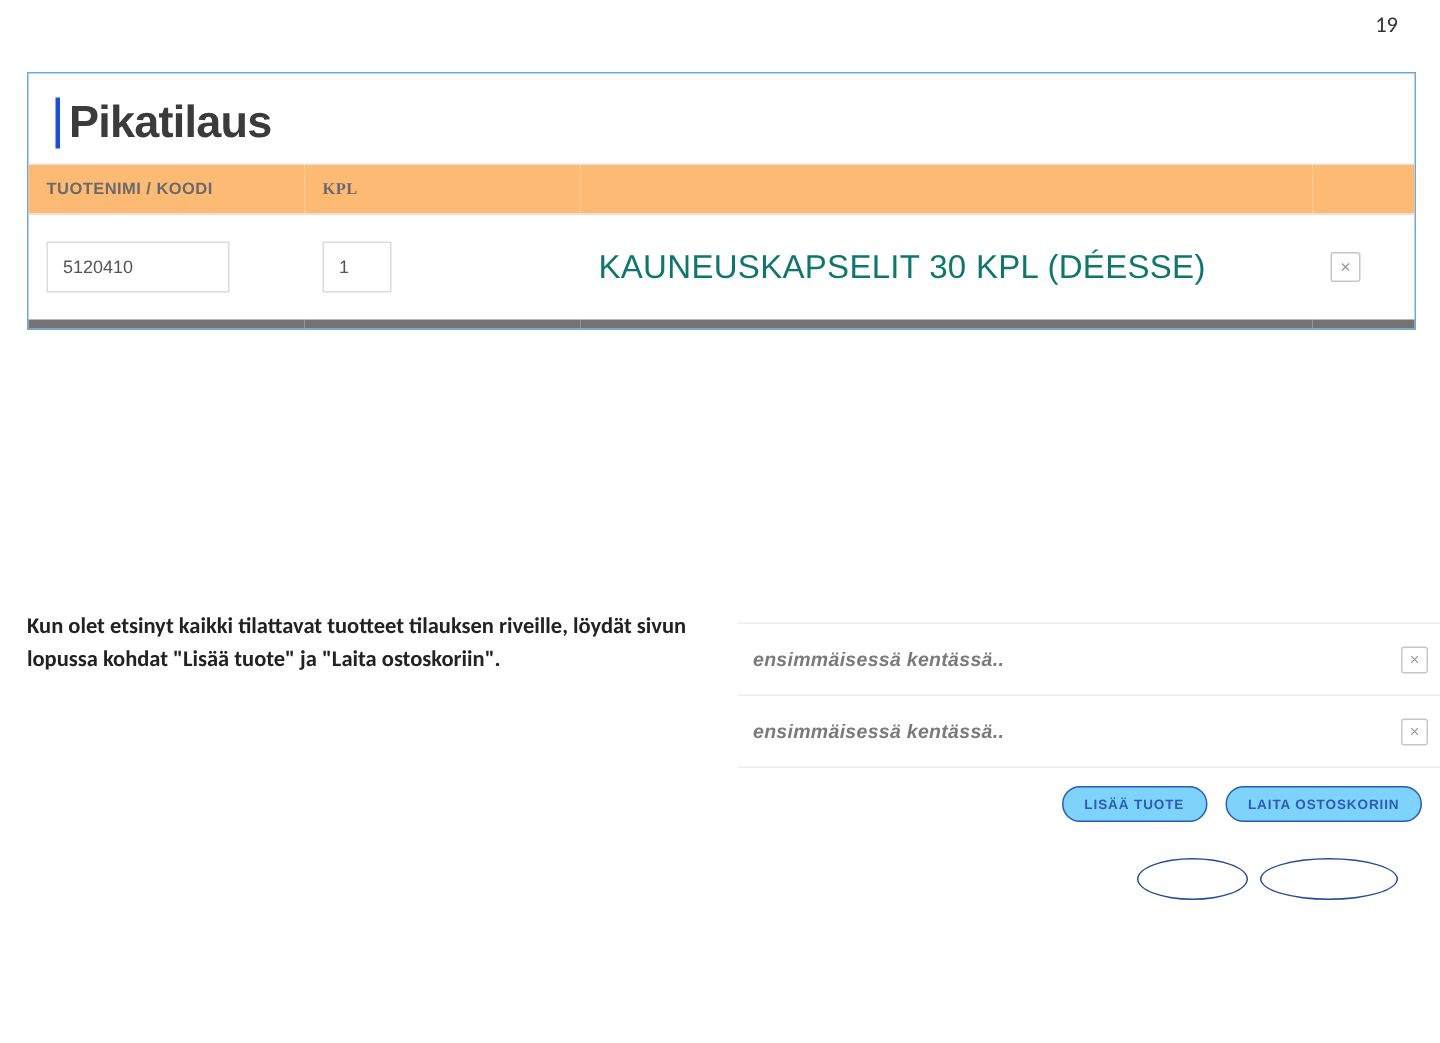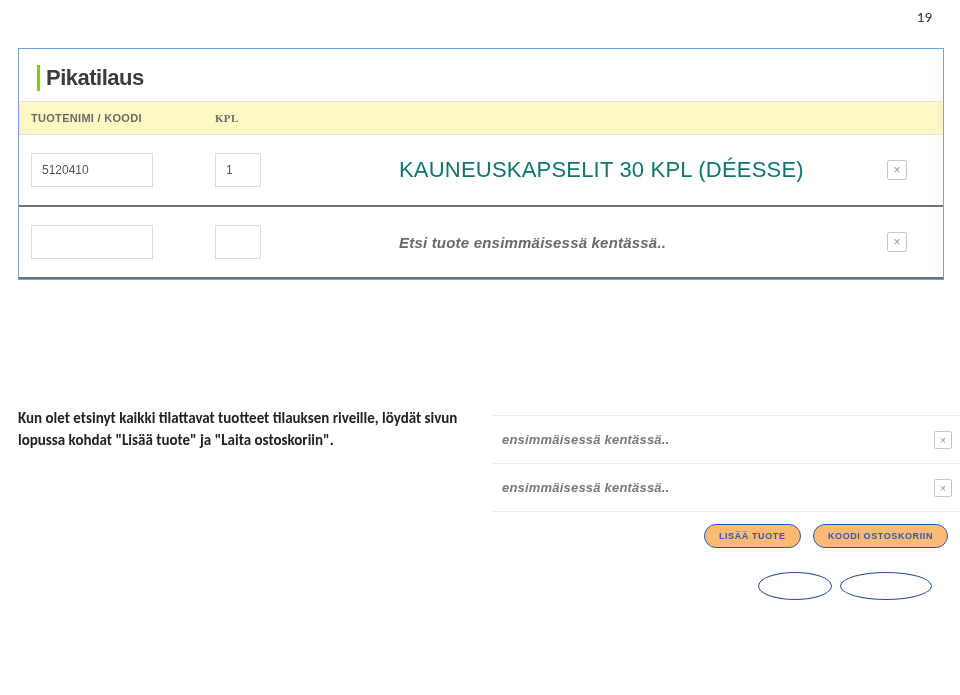--- a/index.html
+++ b/index.html
@@ -27,48 +27,48 @@
     width: 924px;
     border: 1px solid #6aa9d9;
     background: #fff;
   }
   .panel-header {
     padding: 16px 18px 10px 18px;
   }
   .pikatilaus {
     font-family: 'Arial Narrow', Arial, sans-serif;
     font-weight: 700;
-    font-size: 22px;
+    font-size: 30px;
     color: #3b3b3b;
-    border-left: 3px solid #84cc16;
+    border-left: 3px solid #1d4ed8;
     padding-left: 6px;
     letter-spacing: -0.5px;
   }
   .table {
     width: 100%;
     border-collapse: collapse;
   }
   .table th {
-    background: #fef9c3;
+    background: #fdba74;
     text-align: left;
     font-size: 11px;
     font-weight: 700;
     color: #6a6a6a;
     padding: 10px 12px;
     border-top: 1px solid #e2e2e2;
     border-bottom: 1px solid #e2e2e2;
     letter-spacing: 0.3px;
   }
   .th-name { width: 160px; }
   .th-qty { width: 160px; font-family: Liberation Serif, serif; }
   .th-desc { }
   .th-del { width: 44px; }
   .row td {
     padding: 18px 12px;
-    border-bottom: 2px solid #737373;
+    border-bottom: 6px solid #737373;
     vertical-align: middle;
   }
   .input-box {
     border: 1px solid #dcdcdc;
     background: #fff;
     font-size: 12px;
     color: #555;
     padding: 8px 10px;
     height: 16px;
     line-height: 16px;
@@ -132,21 +132,21 @@
   .btn-outline {
     display: inline-block;
     border: 1px solid #2c5bb7;
     border-radius: 14px;
     color: #2c5bb7;
     font-size: 9px;
     font-weight: 700;
     letter-spacing: 0.6px;
     padding: 6px 14px;
     margin-left: 8px;
-    background: #fdba74;
+    background: #7dd3fc;
     position: relative;
   }
   .circle {
     position: absolute;
     border: 1.5px solid #254a9a;
     border-radius: 50%;
     pointer-events: none;
   }
   .circle1 { width: 72px; height: 26px; left: 758px; top: 572px; }
   .circle2 { width: 90px; height: 26px; left: 840px; top: 572px; }
@@ -184,30 +184,20 @@
     <tr class="row">
       <td>
             <div class="input-box code-input">5120410</div>
           </td>
       <td>
             <div class="input-box qty-input">1</div>
           </td>
       <td class="desc-cell">KAUNEUSKAPSELIT 30 KPL (DÉESSE)</td>
       <td><span class="del-btn">×</span></td>
     </tr>
-    <tr class="row">
-      <td>
-            <div class="input-box code-input"></div>
-          </td>
-      <td>
-            <div class="input-box qty-input"></div>
-          </td>
-      <td class="desc-cell desc-italic">Etsi tuote ensimmäisessä kentässä..</td>
-      <td><span class="del-btn">×</span></td>
-    </tr>
   </tbody>
     </table>
 </div>
 
 <div class="textbox">
   <p>Kun olet etsinyt kaikki tilattavat tuotteet tilauksen riveille, löydät sivun lopussa kohdat "Lisää tuote" ja "Laita ostoskoriin".</p>
 </div>
 
 <div class="panel-bottom">
   <table class="table">
@@ -216,21 +206,21 @@
       <td class="desc-cell desc-italic">ensimmäisessä kentässä..</td>
       <td style="width:34px;text-align:right;"><span class="del-btn">×</span></td>
     </tr>
     <tr class="row">
       <td class="desc-cell desc-italic">ensimmäisessä kentässä..</td>
       <td style="width:34px;text-align:right;"><span class="del-btn">×</span></td>
     </tr>
     <tr class="btn-row">
       <td colspan="2">
         <span class="btn-outline">LISÄÄ TUOTE</span>
-        <span class="btn-outline">KOODI OSTOSKORIIN</span>
+        <span class="btn-outline">LAITA OSTOSKORIIN</span>
       </td>
     </tr>
   </tbody>
     </table>
 </div>
 
 <div class="circle circle1"></div>
 <div class="circle circle2"></div>
 
 </body></html>

